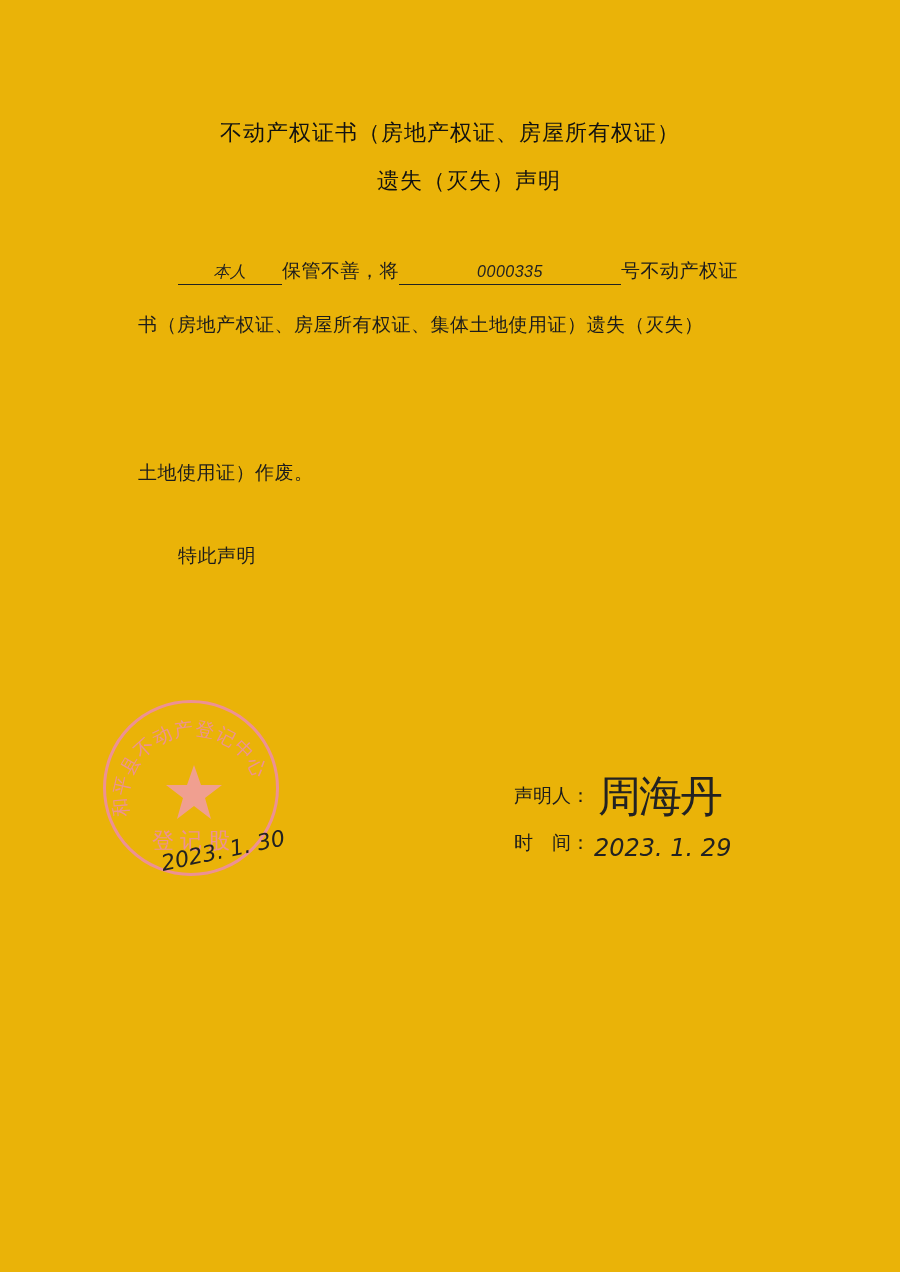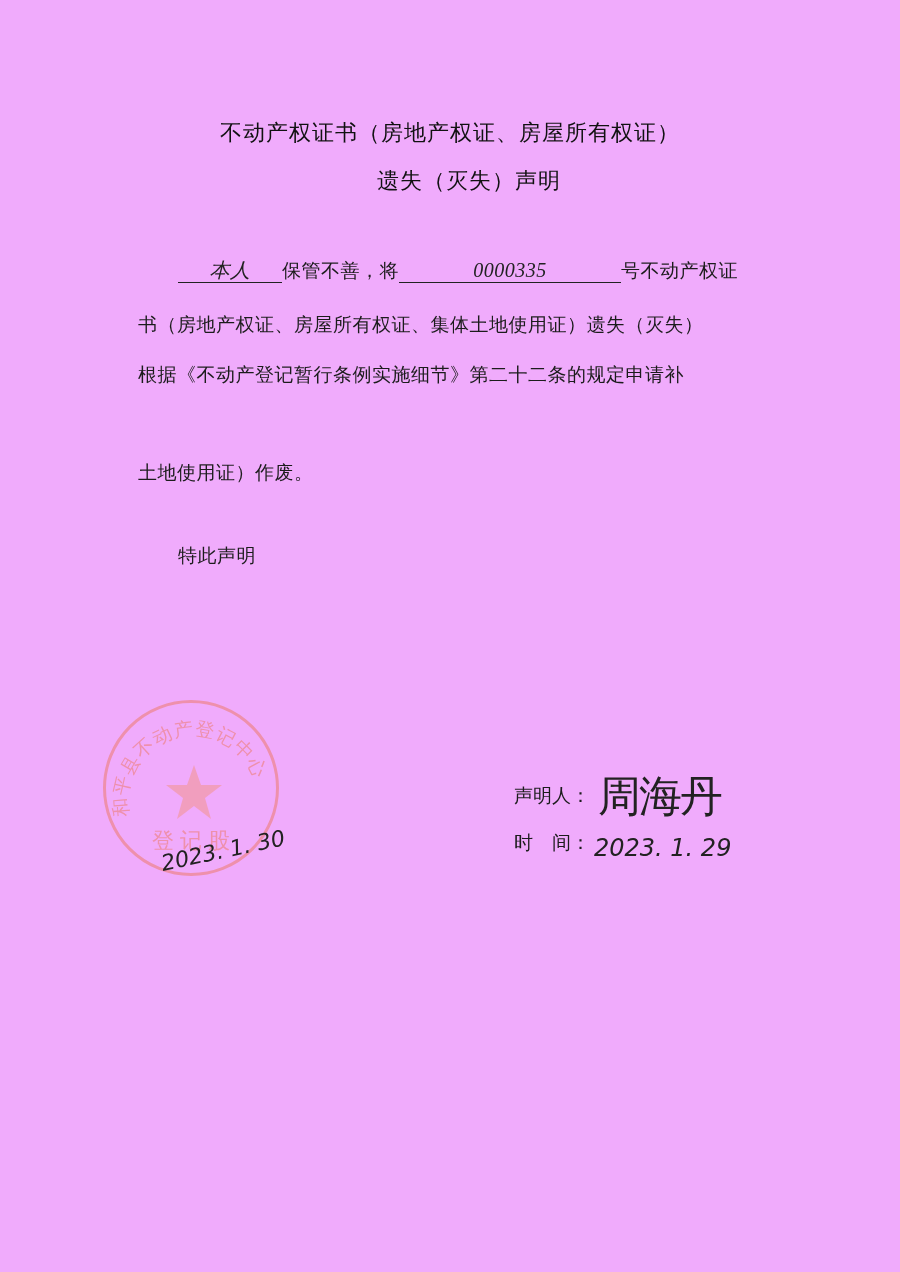--- a/index.html
+++ b/index.html
@@ -6,37 +6,37 @@
     body {
       width: 900px; height: 1272px;
       background: #ffffff;
       position: relative;
       overflow: hidden;
       font-family: "DejaVu Serif", "Liberation Serif", serif;
       color: #1a1a1a;
     }
     .page {
       position: absolute; left: 0; top: 0; width: 900px; height: 1272px;
-      background: #f0abfc;
+      background: #eab308;
     }
     .title-line {
       position: absolute; left: 0; width: 900px; text-align: center;
       font-size: 22px; letter-spacing: 1px; color: #111;
     }
     #title1 { top: 118px; }
     #title2 { top: 166px; padding-left: 19px; }
 
     .body-line {
       position: absolute; font-size: 19px; color: #1c1c1c; white-space: nowrap;
       letter-spacing: 0.5px;
     }
     .blank {
       display: inline-block; border-bottom: 1.2px solid #222; text-align: center;
-      font-family: Liberation Serif, serif; font-style: italic; font-weight: 300;
-      color: #222; font-size: 20px; line-height: 24px;
+      font-family: Liberation Sans, sans-serif; font-style: italic; font-weight: 300;
+      color: #222; font-size: 16px; line-height: 24px;
     }
     .hand {
       font-family: "DejaVu Sans", sans-serif; font-style: italic; color: #222;
       position: absolute; white-space: nowrap;
     }
     .label { position: absolute; font-size: 19px; color: #1c1c1c; white-space: nowrap; }
 
     .stamp {
       position: absolute; left: 103px; top: 700px; width: 176px; height: 176px;
       border: 3px solid #ee8ea4; border-radius: 50%; box-sizing: border-box;
@@ -50,21 +50,20 @@
 <div class="page">
 
   <div class="title-line" id="title1">不动产权证书（房地产权证、房屋所有权证）</div>
   <div class="title-line" id="title2">遗失（灭失）声明</div>
 
   <div class="body-line" style="left:178px; top:258px;">
     <span class="blank" style="width:104px;">本人</span><span>保管不善，将</span><span class="blank" style="width:222px;">0000335</span><span>号不动产权证</span>
   </div>
 
   <div class="body-line" style="left:138px; top:312px;">书（房地产权证、房屋所有权证、集体土地使用证）遗失（灭失）</div>
-  <div class="body-line" style="left:138px; top:362px;">根据《不动产登记暂行条例实施细节》第二十二条的规定申请补</div>
   <div class="body-line" style="left:138px; top:460px;">土地使用证）作废。</div>
 
   <div class="body-line" style="left:178px; top:543px;">特此声明</div>
 
   <div class="label" style="left:514px; top:783px;">声明人：</div>
   <div class="hand" style="left:598px; top:768px; font-size:43px; font-style:normal; font-family:'DejaVu Serif', serif; font-weight:300; letter-spacing:-2px;">周海丹</div>
 
   <div class="label" style="left:514px; top:830px;">时　间：</div>
   <div class="hand" style="left:594px; top:834px; font-size:24px;">2023. 1. 29</div>
 

